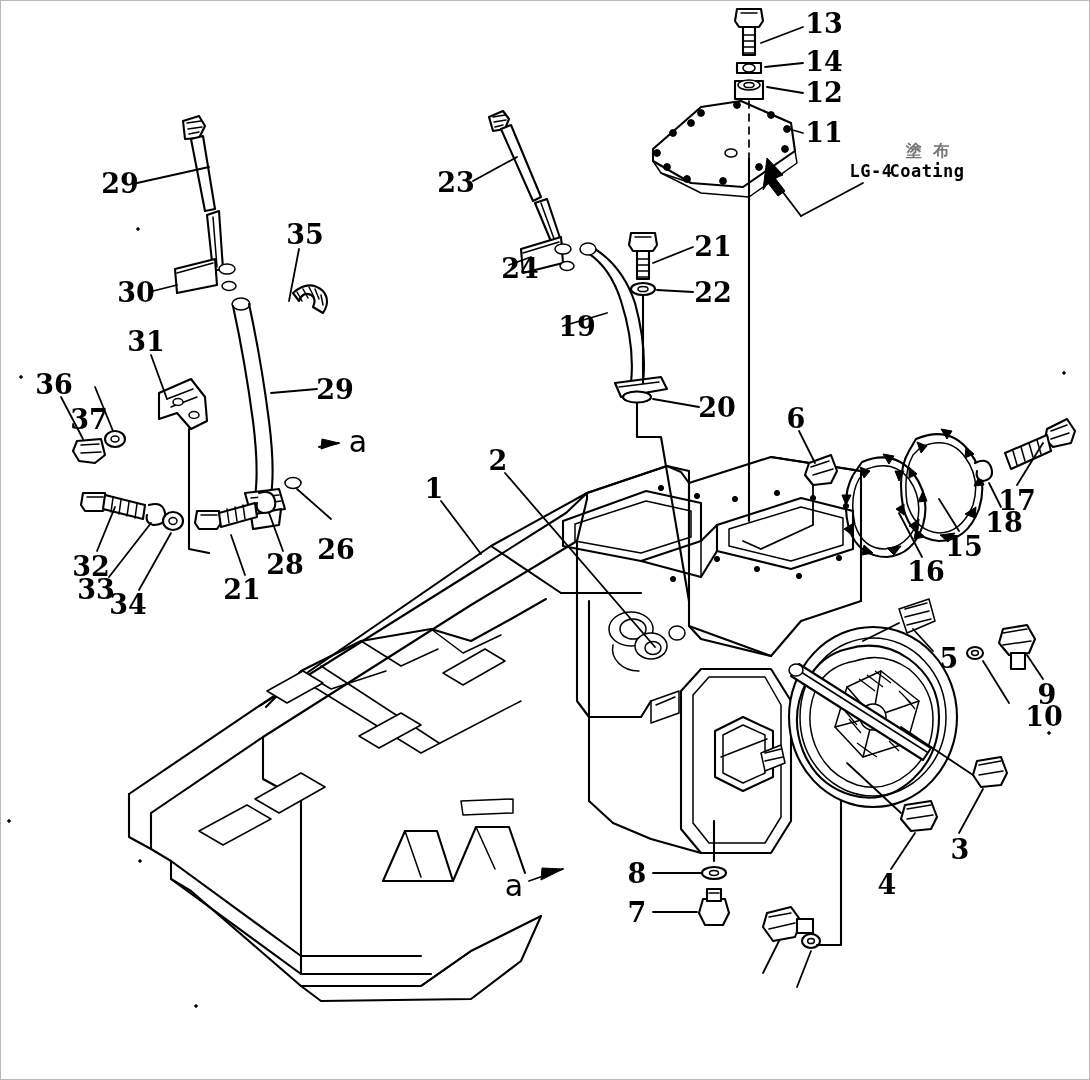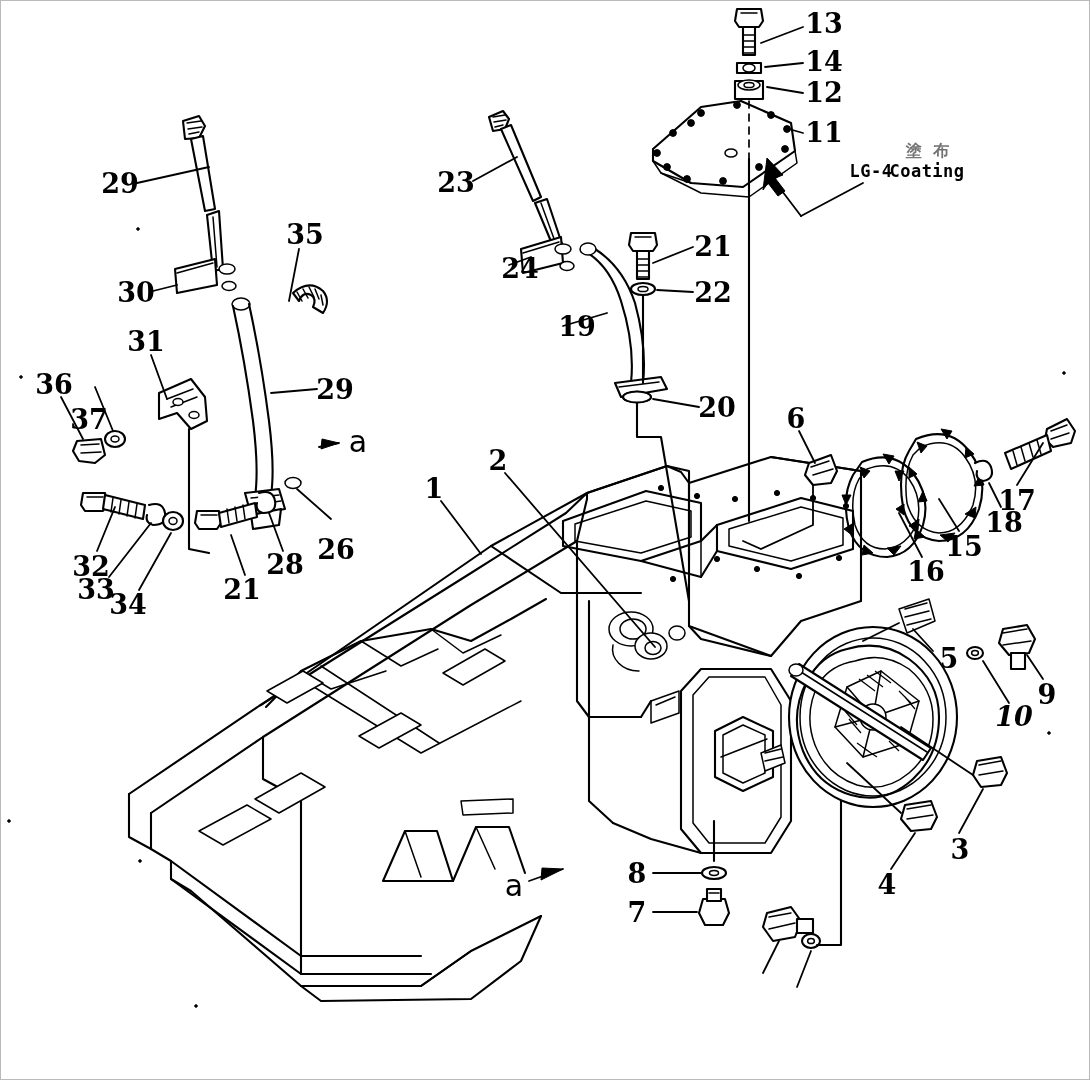--- a/index.html
+++ b/index.html
@@ -524,21 +524,21 @@
 
   <div class="lbl" style="left:433px;top:487px;">1</div>
   <div class="lbl" style="left:497px;top:459px;">2</div>
   <div class="lbl" style="left:959px;top:848px;">3</div>
   <div class="lbl" style="left:886px;top:883px;">4</div>
   <div class="lbl" style="left:948px;top:657px;">5</div>
   <div class="lbl" style="left:795px;top:417px;">6</div>
   <div class="lbl" style="left:636px;top:911px;">7</div>
   <div class="lbl" style="left:636px;top:872px;">8</div>
   <div class="lbl" style="left:1046px;top:693px;">9</div>
-  <div class="lbl" style="left:1013px;top:715px;font-style:italic;">10</div>
+  <div class="lbl" style="left:1043px;top:715px;">10</div>
   <div class="lbl" style="left:823px;top:131px;">11</div>
   <div class="lbl" style="left:823px;top:91px;">12</div>
   <div class="lbl" style="left:823px;top:22px;">13</div>
   <div class="lbl" style="left:823px;top:60px;">14</div>
   <div class="lbl" style="left:963px;top:545px;">15</div>
   <div class="lbl" style="left:925px;top:570px;">16</div>
   <div class="lbl" style="left:1016px;top:499px;">17</div>
   <div class="lbl" style="left:1003px;top:521px;">18</div>
   <div class="lbl" style="left:576px;top:325px;">19</div>
   <div class="lbl" style="left:716px;top:406px;">20</div>

